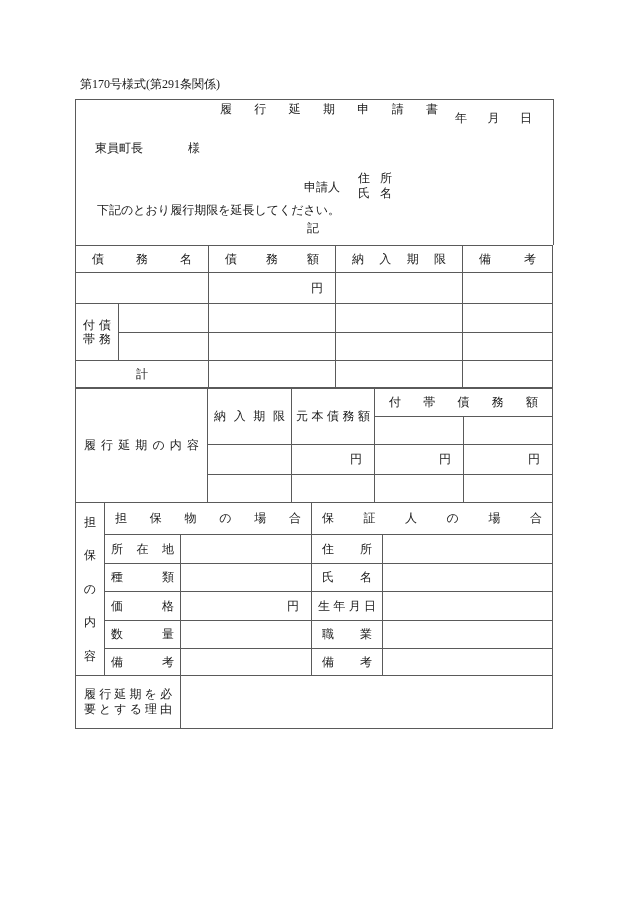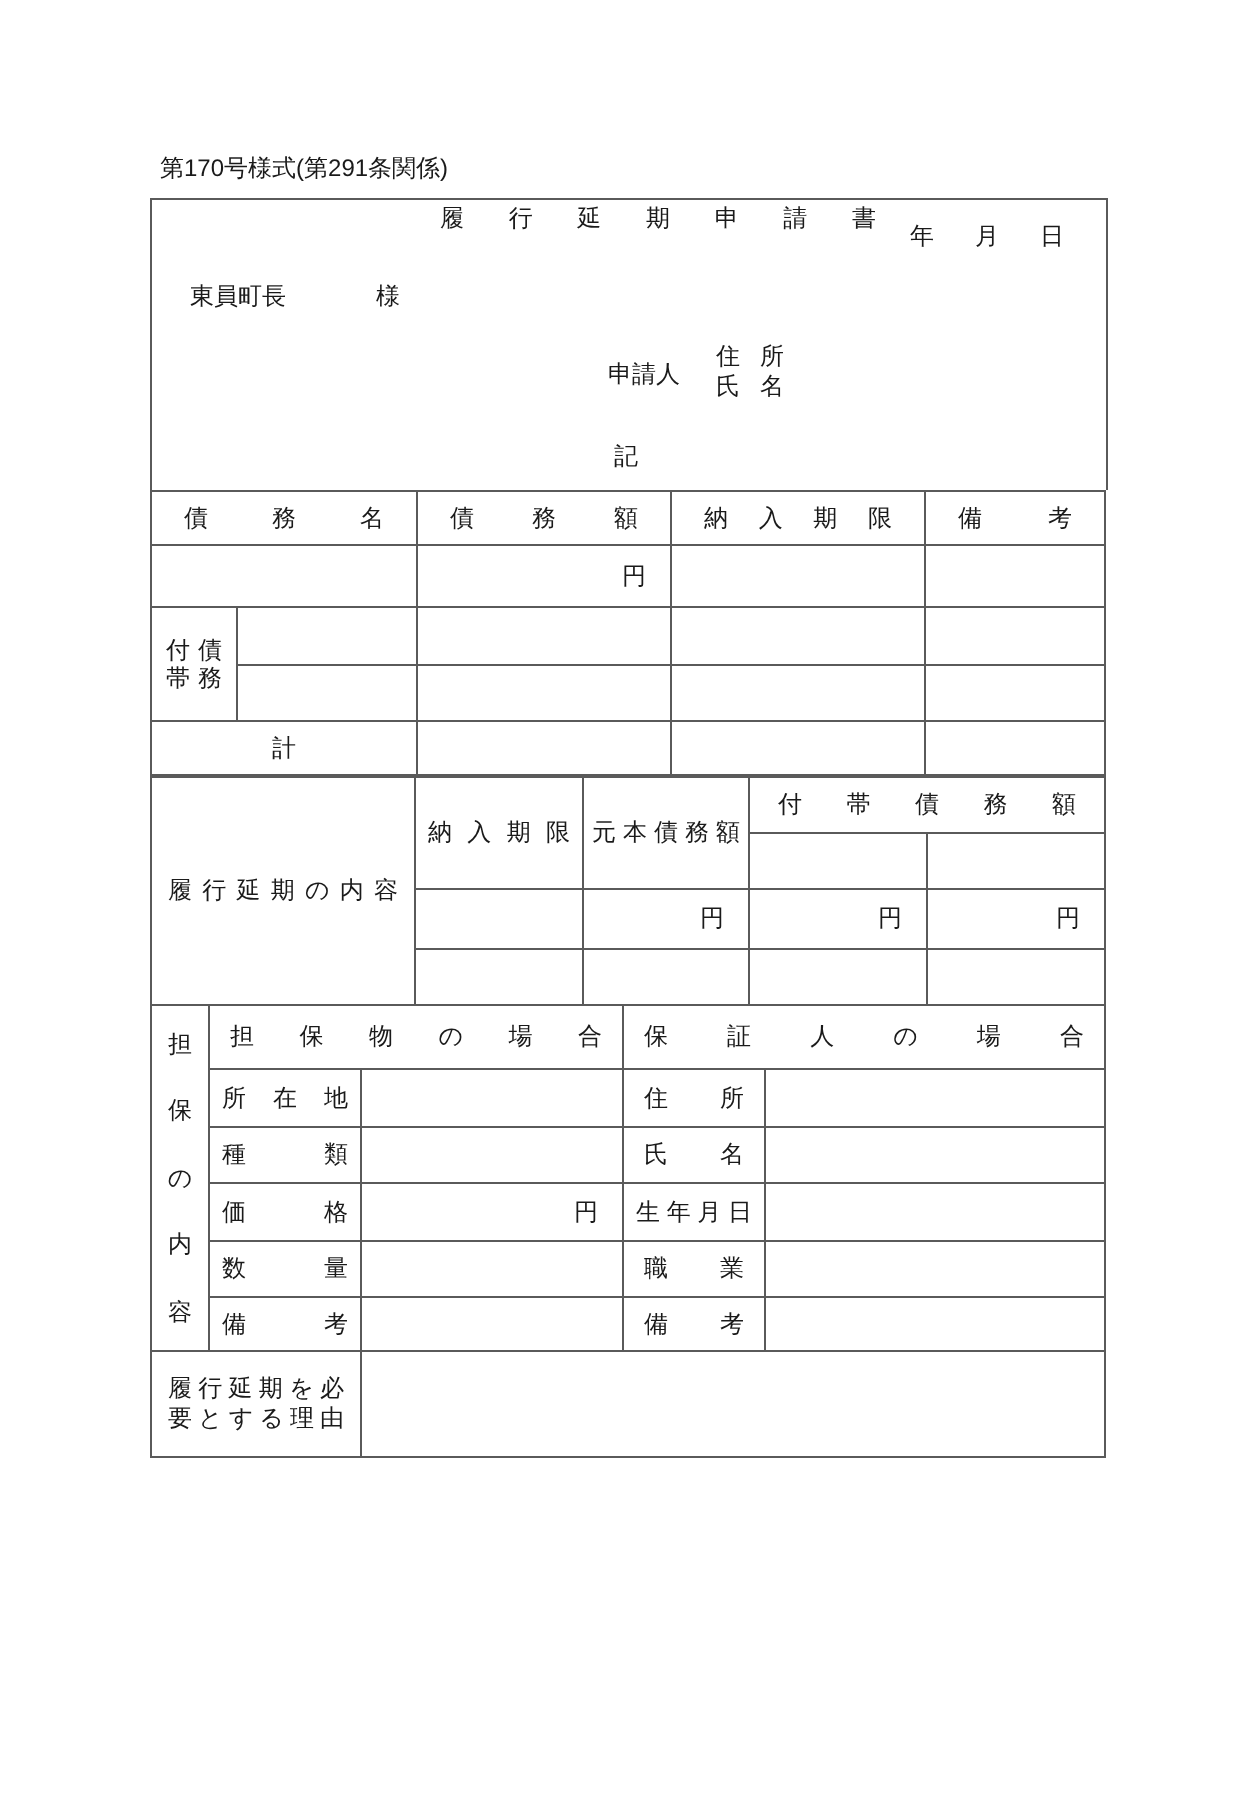--- a/index.html
+++ b/index.html
@@ -1,18 +1,18 @@
 <!DOCTYPE html>
 <html><head>
 <meta charset="utf-8">
 <style>
   html,body{margin:0;padding:0;background:#ffffff;}
   .page{
     position:relative;width:630px;height:903px;background:#ffffff;
-    font-family:Liberation Sans, sans-serif;color:#1a1a1a;
+    font-family:Liberation Serif, serif;color:#1a1a1a;
     font-size:12px;line-height:1.2;overflow:hidden;
   }
   .abs{position:absolute;white-space:nowrap;}
   
   .box-top{
     position:absolute;left:75px;top:99px;width:479px;height:146px;
     box-sizing:border-box;
     border-top:1px solid #5a5a5a;border-left:1px solid #5a5a5a;border-right:1px solid #5a5a5a;
   }
   table{border-collapse:collapse;table-layout:fixed;position:absolute;left:75px;}
@@ -65,20 +65,21 @@
   <div class="abs" style="left:304px;top:180px;">申請人</div>
   <div class="abs jc" style="left:358px;top:171px;width:34px;">
       <span>住</span>
       <span>所</span>
     </div>
   <div class="abs jc" style="left:358px;top:186px;width:34px;">
       <span>氏</span>
       <span>名</span>
     </div>
 
+  <div class="abs" style="left:97px;top:203px;">下記のとおり履行期限を延長してください。</div>
   <div class="abs center" style="left:293px;top:221px;width:40px;">記</div>
 
   <table style="top:245px;">
     <colgroup>
         <col style="width:43px">
         <col style="width:90px">
         <col style="width:127px">
         <col style="width:127px">
         <col style="width:90px">
       </colgroup>

